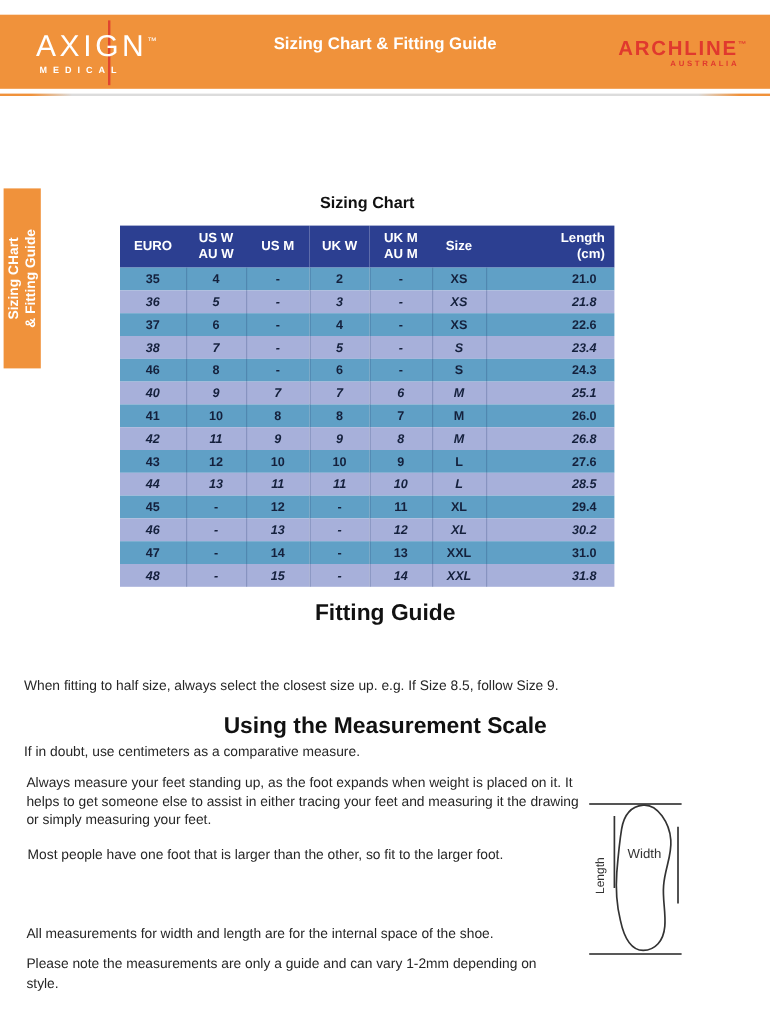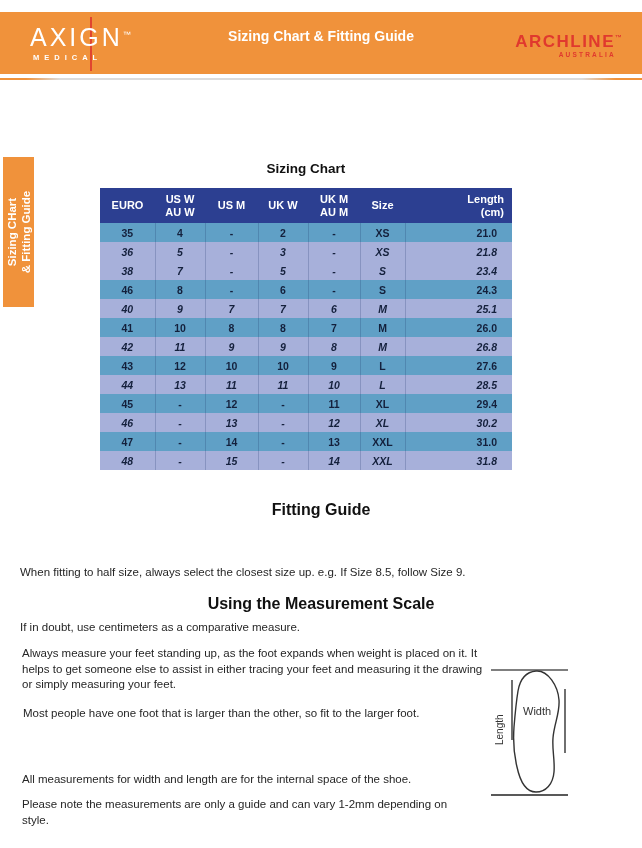--- a/index.html
+++ b/index.html
@@ -49,21 +49,21 @@
   .sizing-table th:last-child { text-align:right; padding-right:8px; }
   .sizing-table td {
     height:19px; padding:0; text-align:center; font-size:10.5px; font-weight:bold;
     color:#14203c; border-right:1px solid rgba(24,44,98,0.22);
   }
   .sizing-table td:last-child { text-align:right; padding-right:15px; border-right:none; }
   .sizing-table tr.blue td { background:#60A0C6; }
   .sizing-table tr.peri td { background:#A7B0DA;font-style:italic; }
 
   
-  .h-center { position:absolute; left:0; width:642px; text-align:center; font-size:16px; font-weight:bold; color:#111; }
+  .h-center { position:absolute; left:0; width:642px; text-align:center; font-size:19px; font-weight:bold; color:#111; }
   .body-p { position:absolute; font-size:11.5px; line-height:15.5px; color:#262626; }
 
   
   .foot-diagram { position:absolute; left:486px; top:641px; }
   .foot-diagram text { font-family:"Liberation Sans", sans-serif; fill:#333; }
 </style>
 </head>
 <body>
 
 <div id="page">
@@ -140,20 +140,29 @@
           <td>21.0</td>
         </tr>
         <tr class="peri">
           <td>36</td>
           <td>5</td>
           <td>-</td>
           <td>3</td>
           <td>-</td>
           <td>XS</td>
           <td>21.8</td>
+        </tr>
+        <tr class="blue">
+          <td>37</td>
+          <td>6</td>
+          <td>-</td>
+          <td>4</td>
+          <td>-</td>
+          <td>XS</td>
+          <td>22.6</td>
         </tr>
         <tr class="peri">
           <td>38</td>
           <td>7</td>
           <td>-</td>
           <td>5</td>
           <td>-</td>
           <td>S</td>
           <td>23.4</td>
         </tr>

